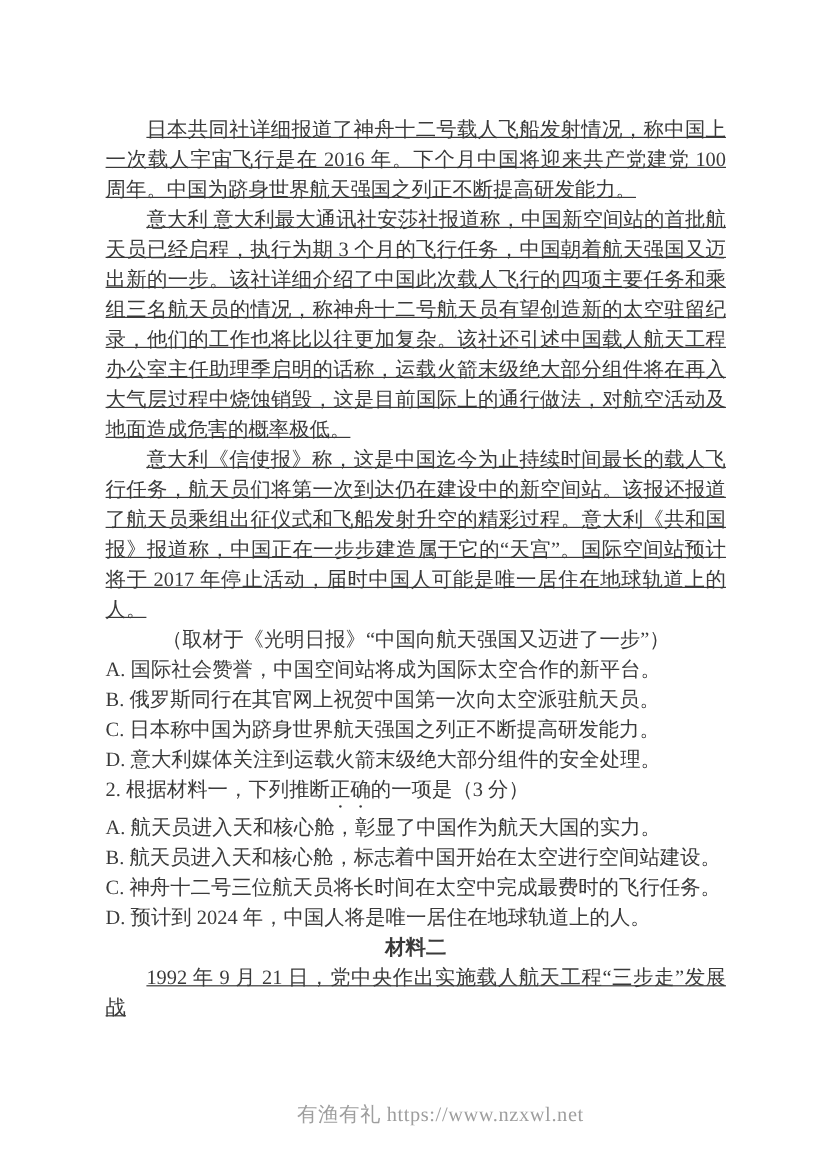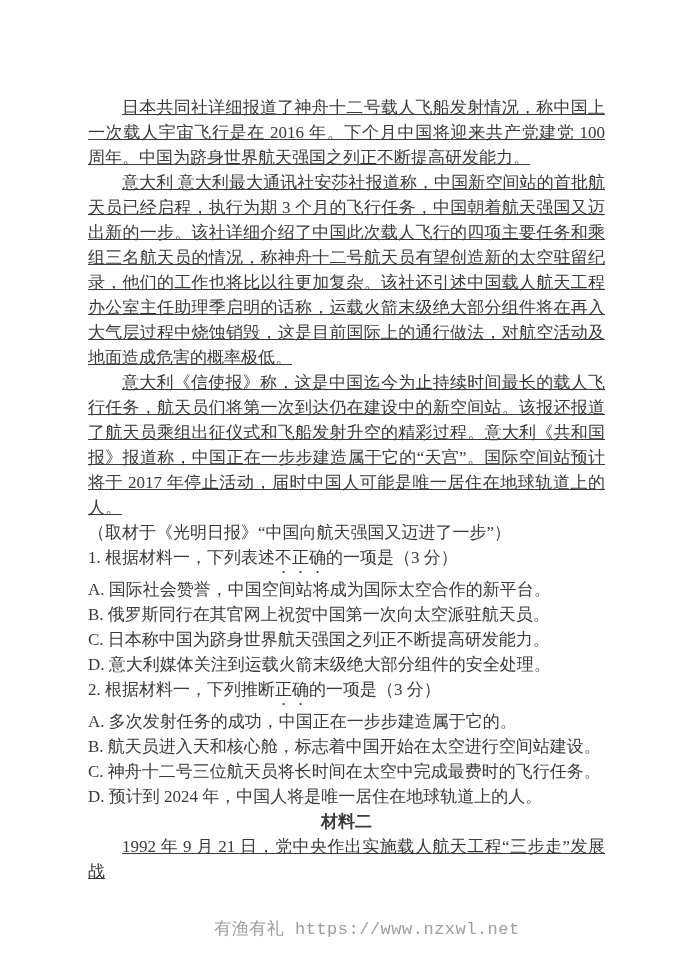--- a/index.html
+++ b/index.html
@@ -21,66 +21,65 @@
     top: 95px;
     width: 517px;
     font-size: 17px;
     line-height: 25px;
     text-align: justify;
     text-justify: inter-ideograph;
   }
   .content p { margin: 0; padding: 0; }
   .para.indent { text-indent: 2em; text-decoration: underline; }
   .attribution {
-    text-align: left;
+    text-align: center;
     padding-right: 44px;
   }
   .question-stem { text-indent: 0; }
   .option { padding-left: 11px; }
   .emph {
     -webkit-text-emphasis: filled dot;
     -webkit-text-emphasis-position: under right;
     text-emphasis: filled dot;
     text-emphasis-position: under right;
   }
   .material-heading { text-align: center; font-weight: bold; }
   .footer {
     position: absolute;
     left: 0;
     right: 0;
     top: 917px;
     text-align: center;
-    font-family: Liberation Mono, monospace;
+    font-family: Liberation Serif, serif;
     font-size: 17px;
     color: #9e9e9e;
     letter-spacing: 0.5px;
     padding-left: 47px;
   }
 </style>
 </head>
 <body>
 
 <div class="content">
 
   <p class="para indent">日本共同社详细报道了神舟十二号载人飞船发射情况，称中国上一次载人宇宙飞行是在 2016 年。下个月中国将迎来共产党建党 100 周年。中国为跻身世界航天强国之列正不断提高研发能力。</p>
   <p class="para indent">意大利 意大利最大通讯社安莎社报道称，中国新空间站的首批航天员已经启程，执行为期 3 个月的飞行任务，中国朝着航天强国又迈出新的一步。该社详细介绍了中国此次载人飞行的四项主要任务和乘组三名航天员的情况，称神舟十二号航天员有望创造新的太空驻留纪录，他们的工作也将比以往更加复杂。该社还引述中国载人航天工程办公室主任助理季启明的话称，运载火箭末级绝大部分组件将在再入大气层过程中烧蚀销毁，这是目前国际上的通行做法，对航空活动及地面造成危害的概率极低。</p>
   <p class="para indent">意大利《信使报》称，这是中国迄今为止持续时间最长的载人飞行任务，航天员们将第一次到达仍在建设中的新空间站。该报还报道了航天员乘组出征仪式和飞船发射升空的精彩过程。意大利《共和国报》报道称，中国正在一步步建造属于它的“天宫”。国际空间站预计将于 2017 年停止活动，届时中国人可能是唯一居住在地球轨道上的人。</p>
   <p class="attribution">（取材于《光明日报》“中国向航天强国又迈进了一步”）</p>
 
   <div class="question">
-    <p class="question-stem"><span>1. 根据材料一，下列表述</span><span class="emph">不正确</span><span>的一项是（3 分）</span></p>
     <p class="option">A. 国际社会赞誉，中国空间站将成为国际太空合作的新平台。</p>
     <p class="option">B. 俄罗斯同行在其官网上祝贺中国第一次向太空派驻航天员。</p>
     <p class="option">C. 日本称中国为跻身世界航天强国之列正不断提高研发能力。</p>
     <p class="option">D. 意大利媒体关注到运载火箭末级绝大部分组件的安全处理。</p>
   </div>
 
   <div class="question">
     <p class="question-stem"><span>2. 根据材料一，下列推断</span><span class="emph">正确</span><span>的一项是（3 分）</span></p>
-    <p class="option">A. 多次发射任务的成功，中国正在一步步建造属于它的。</p>
+    <p class="option">A. 航天员进入天和核心舱，彰显了中国作为航天大国的实力。</p>
     <p class="option">B. 航天员进入天和核心舱，标志着中国开始在太空进行空间站建设。</p>
     <p class="option">C. 神舟十二号三位航天员将长时间在太空中完成最费时的飞行任务。</p>
     <p class="option">D. 预计到 2024 年，中国人将是唯一居住在地球轨道上的人。</p>
   </div>
 
   <p class="material-heading">材料二</p>
   <p class="para indent">1992 年 9 月 21 日，党中央作出实施载人航天工程“三步走”发展战</p>
 
 </div>
 

